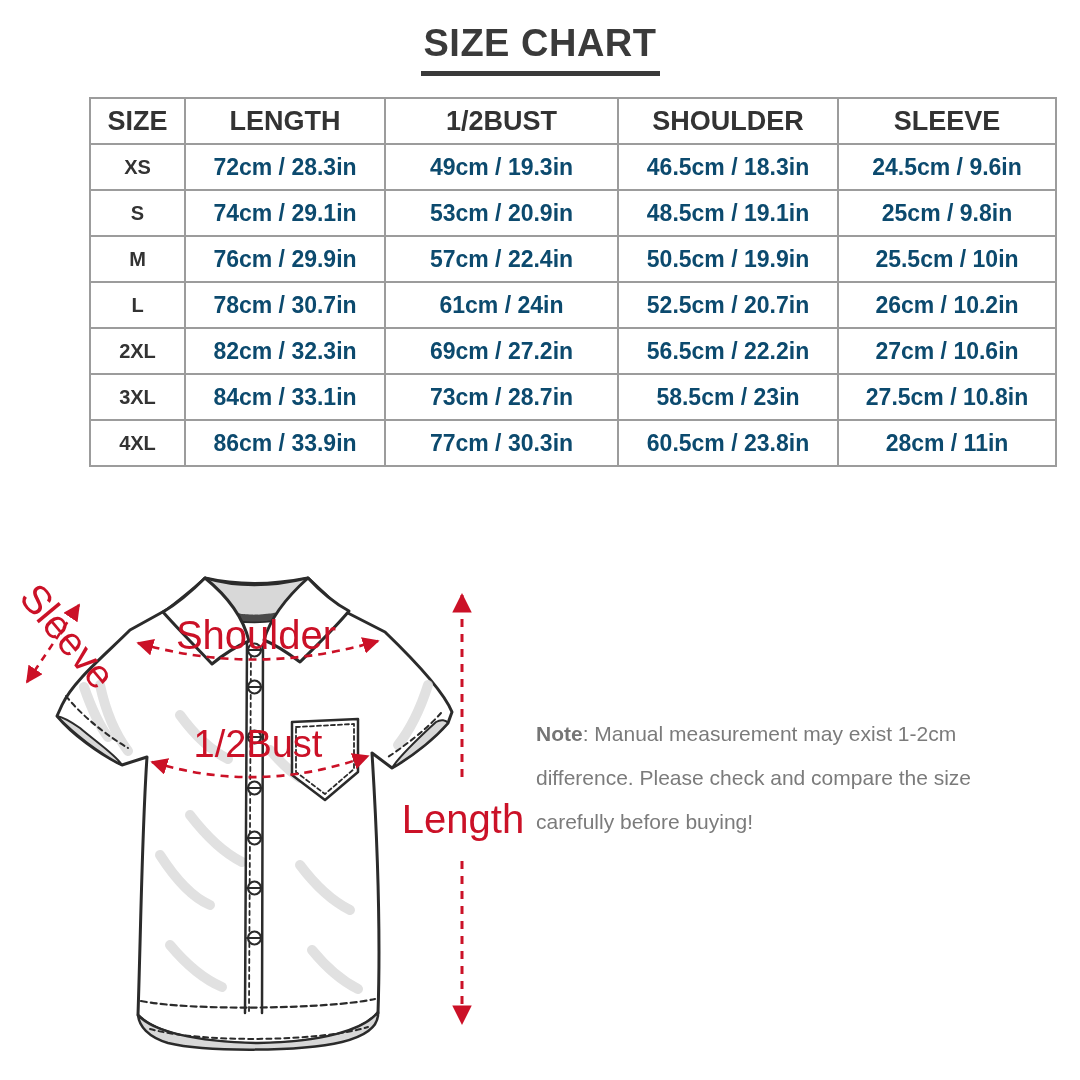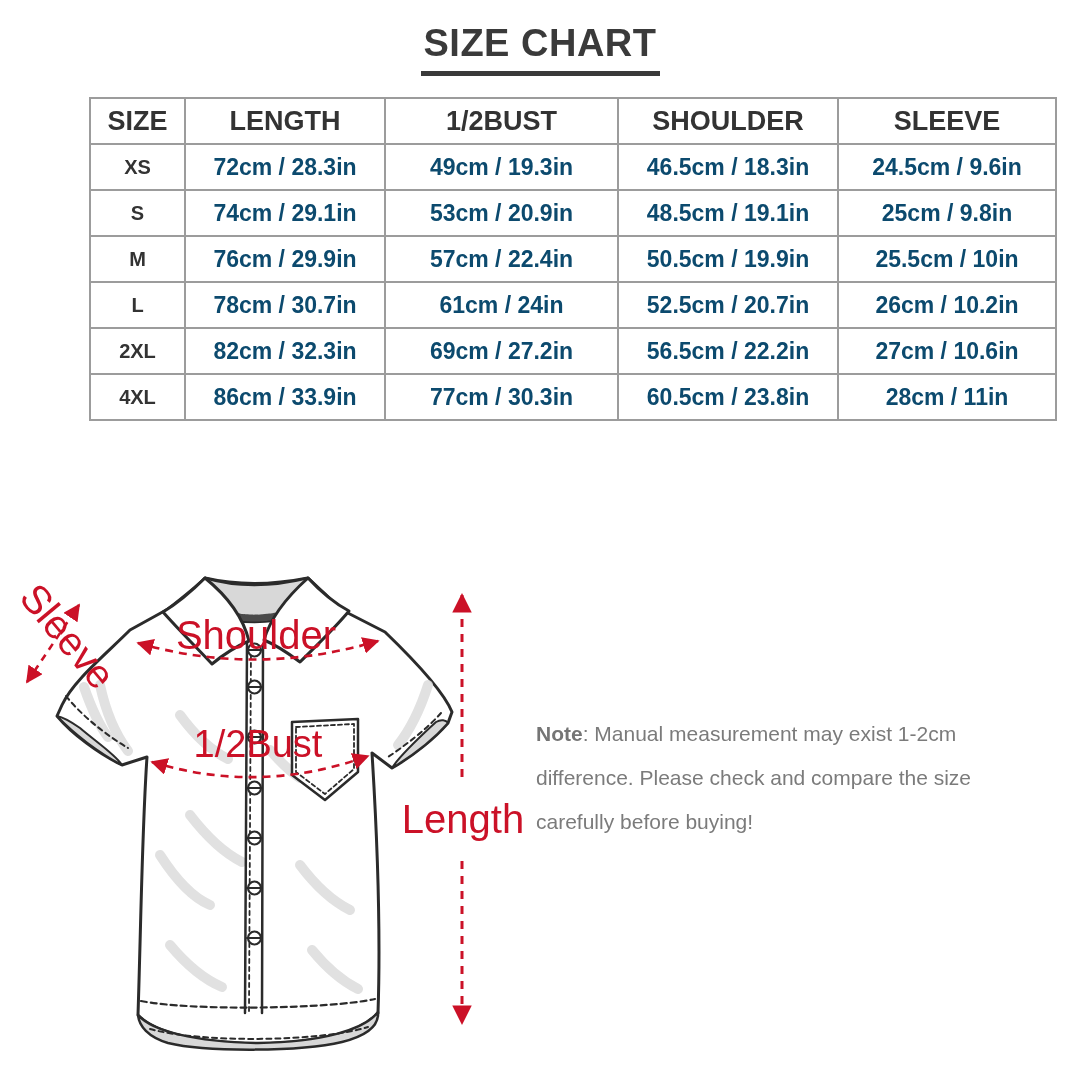--- a/index.html
+++ b/index.html
@@ -86,20 +86,27 @@
       <td>61cm / 24in</td>
       <td>52.5cm / 20.7in</td>
       <td>26cm / 10.2in</td>
     </tr>
     <tr>
       <td class="size-col">2XL</td>
       <td>82cm / 32.3in</td>
       <td>69cm / 27.2in</td>
       <td>56.5cm / 22.2in</td>
       <td>27cm / 10.6in</td>
+    </tr>
+    <tr>
+      <td class="size-col">3XL</td>
+      <td>84cm / 33.1in</td>
+      <td>73cm / 28.7in</td>
+      <td>58.5cm / 23in</td>
+      <td>27.5cm / 10.8in</td>
     </tr>
     <tr>
       <td class="size-col">4XL</td>
       <td>86cm / 33.9in</td>
       <td>77cm / 30.3in</td>
       <td>60.5cm / 23.8in</td>
       <td>28cm / 11in</td>
     </tr>
   </tbody>
 </table>

